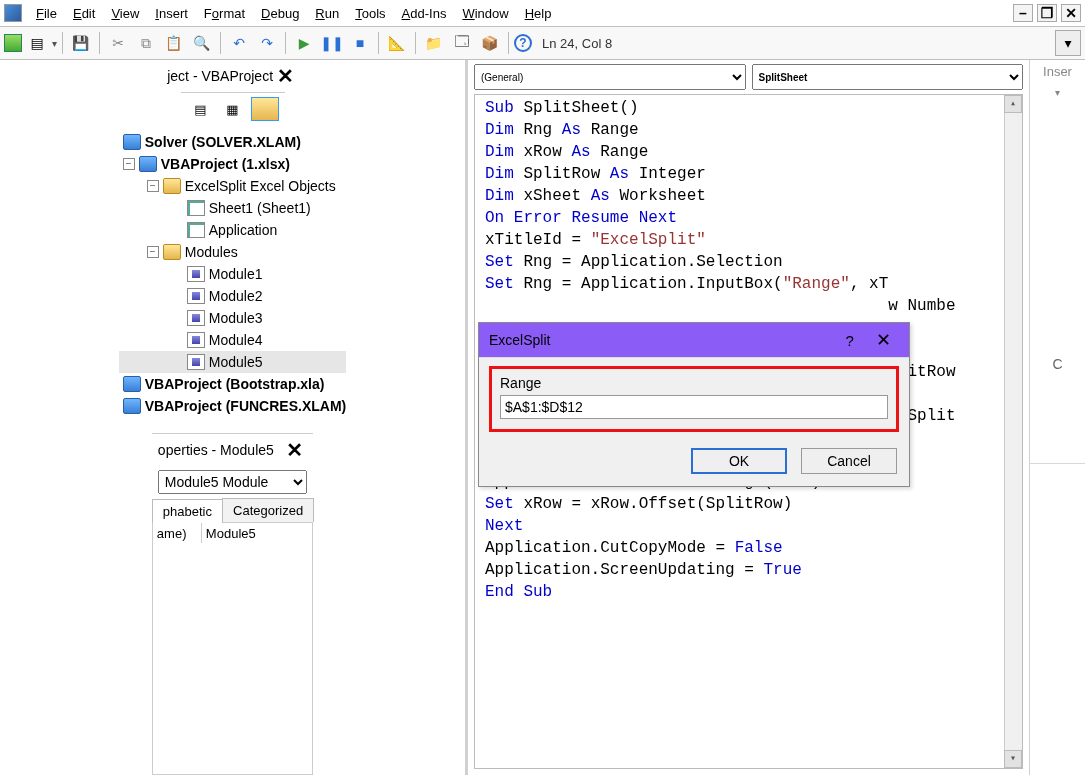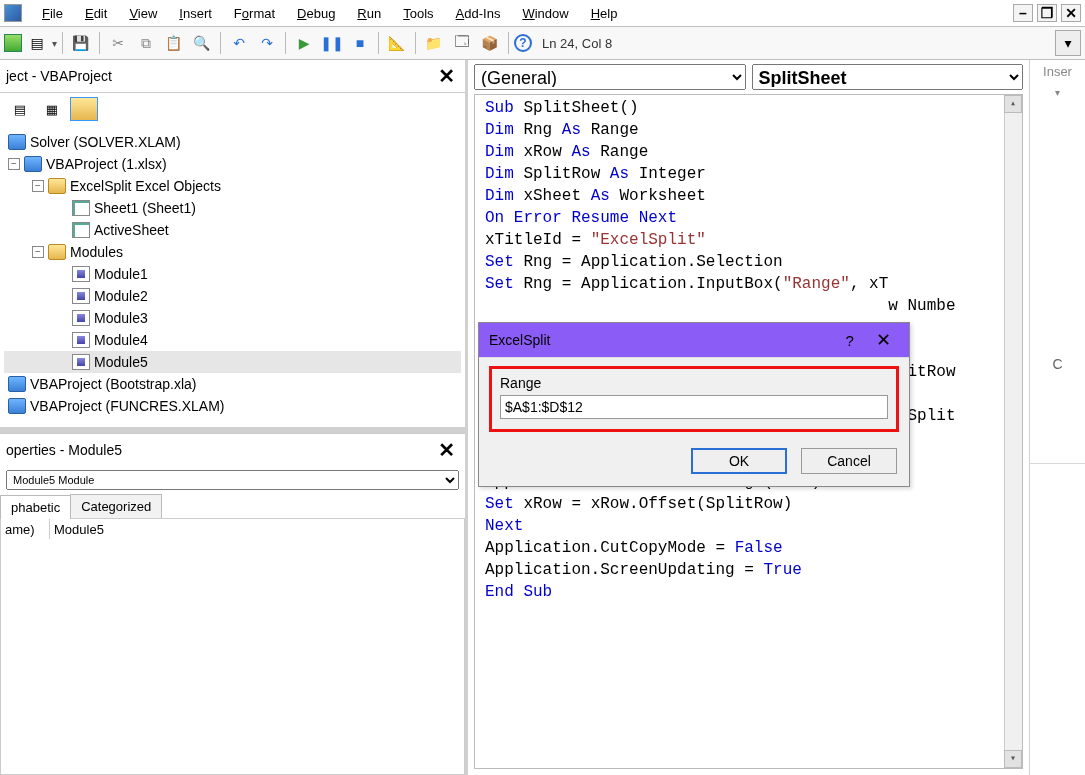--- a/index.html
+++ b/index.html
@@ -11,21 +11,21 @@
   width: 1085px;
   height: 775px;
   overflow: hidden;
   position: relative;
 }
 .menubar {
   display: flex;
   align-items: center;
   height: 26px;
   padding: 0 4px;
-  gap: 6px;
+  gap: 0;
 }
 .menubar .logo {
   width: 18px; height: 18px;
   background: linear-gradient(135deg,#4a90d9,#2c5aa0);
   border:1px solid #999;
   margin-right:6px;
 }
 .menubar .menuitem {
   padding: 2px 8px;
   cursor: default;
@@ -66,20 +66,21 @@
 
 .main {
   display:flex;
   height:calc(100% - 60px);
 }
 .leftcol {
   width:468px;
   display:flex;
   flex-direction:column;
   border-right:3px solid #d0d0d0;
+  align-items:center;
 }
 .panel-header {
   display:flex;
   align-items:center;
   background:#fff;
   padding:4px 6px;
   font-size:14px;
 }
 .panel-header .close {
   margin-left:auto;
@@ -148,38 +149,38 @@
   background:#fff;
   border:1px solid #888;
 }
 .tree .icon.module::after{
   content:"";
   display:block;
   width:8px;height:8px;
   margin:3px auto 0;
   background:linear-gradient(#88d, #44a);
 }
-.tree .bold { font-weight:normal; }
+.tree .bold { font-weight:bold; }
 .tree .sel { background:#e6e6e6; }
 
 .splitter-h {
   height:6px;
   background:#d0d0d0;
 }
 
 .props {
   flex:1;
   display:flex;
   flex-direction:column;
   border-top:1px solid #ccc;
 }
 .props select {
   margin:4px 6px;
   width:calc(100% - 12px);
-  font-size:11px;
+  font-size:14px;
   padding:2px;
 }
 .props .tabs {
   display:flex;
   padding-left:0;
 }
 .props .tab {
   padding:4px 10px 4px 10px;
   border:1px solid #bbb;
   border-bottom:none;
@@ -211,21 +212,21 @@
   display:flex;
   flex-direction:column;
   position:relative;
 }
 .combo-row {
   display:flex;
   gap:6px;
   padding:4px 6px;
 }
 .combo-row select {
-  font-size:18px;
+  font-size:10px;
   padding:2px;
   height:26px;
 }
 .combo-row select:first-child { flex:1; }
 .combo-row select:last-child { flex:1; font-weight:bold;}
 .codearea {
   position:relative;
   flex:1;
   border:1px solid #bbb;
   margin:0 6px 6px 6px;
@@ -407,21 +408,21 @@
           <span>ExcelSplit Excel Objects</span>
         </div>
         <div class="node" style="padding-left: 52px;">
           <span style="display:inline-block;width:16px;"></span>
           <span class="icon sheet"></span>
           <span>Sheet1 (Sheet1)</span>
         </div>
         <div class="node" style="padding-left: 52px;">
           <span style="display:inline-block;width:16px;"></span>
           <span class="icon sheet"></span>
-          <span>ActiveSheet</span>
+          <span>Application</span>
         </div>
         <div class="node" style="padding-left: 28px;">
           <span class="exp">−</span>
           <span class="icon folder"></span>
           <span>Modules</span>
         </div>
         <div class="node" style="padding-left: 52px;">
           <span style="display:inline-block;width:16px;"></span>
           <span class="icon module"></span>
           <span>Module1</span>

